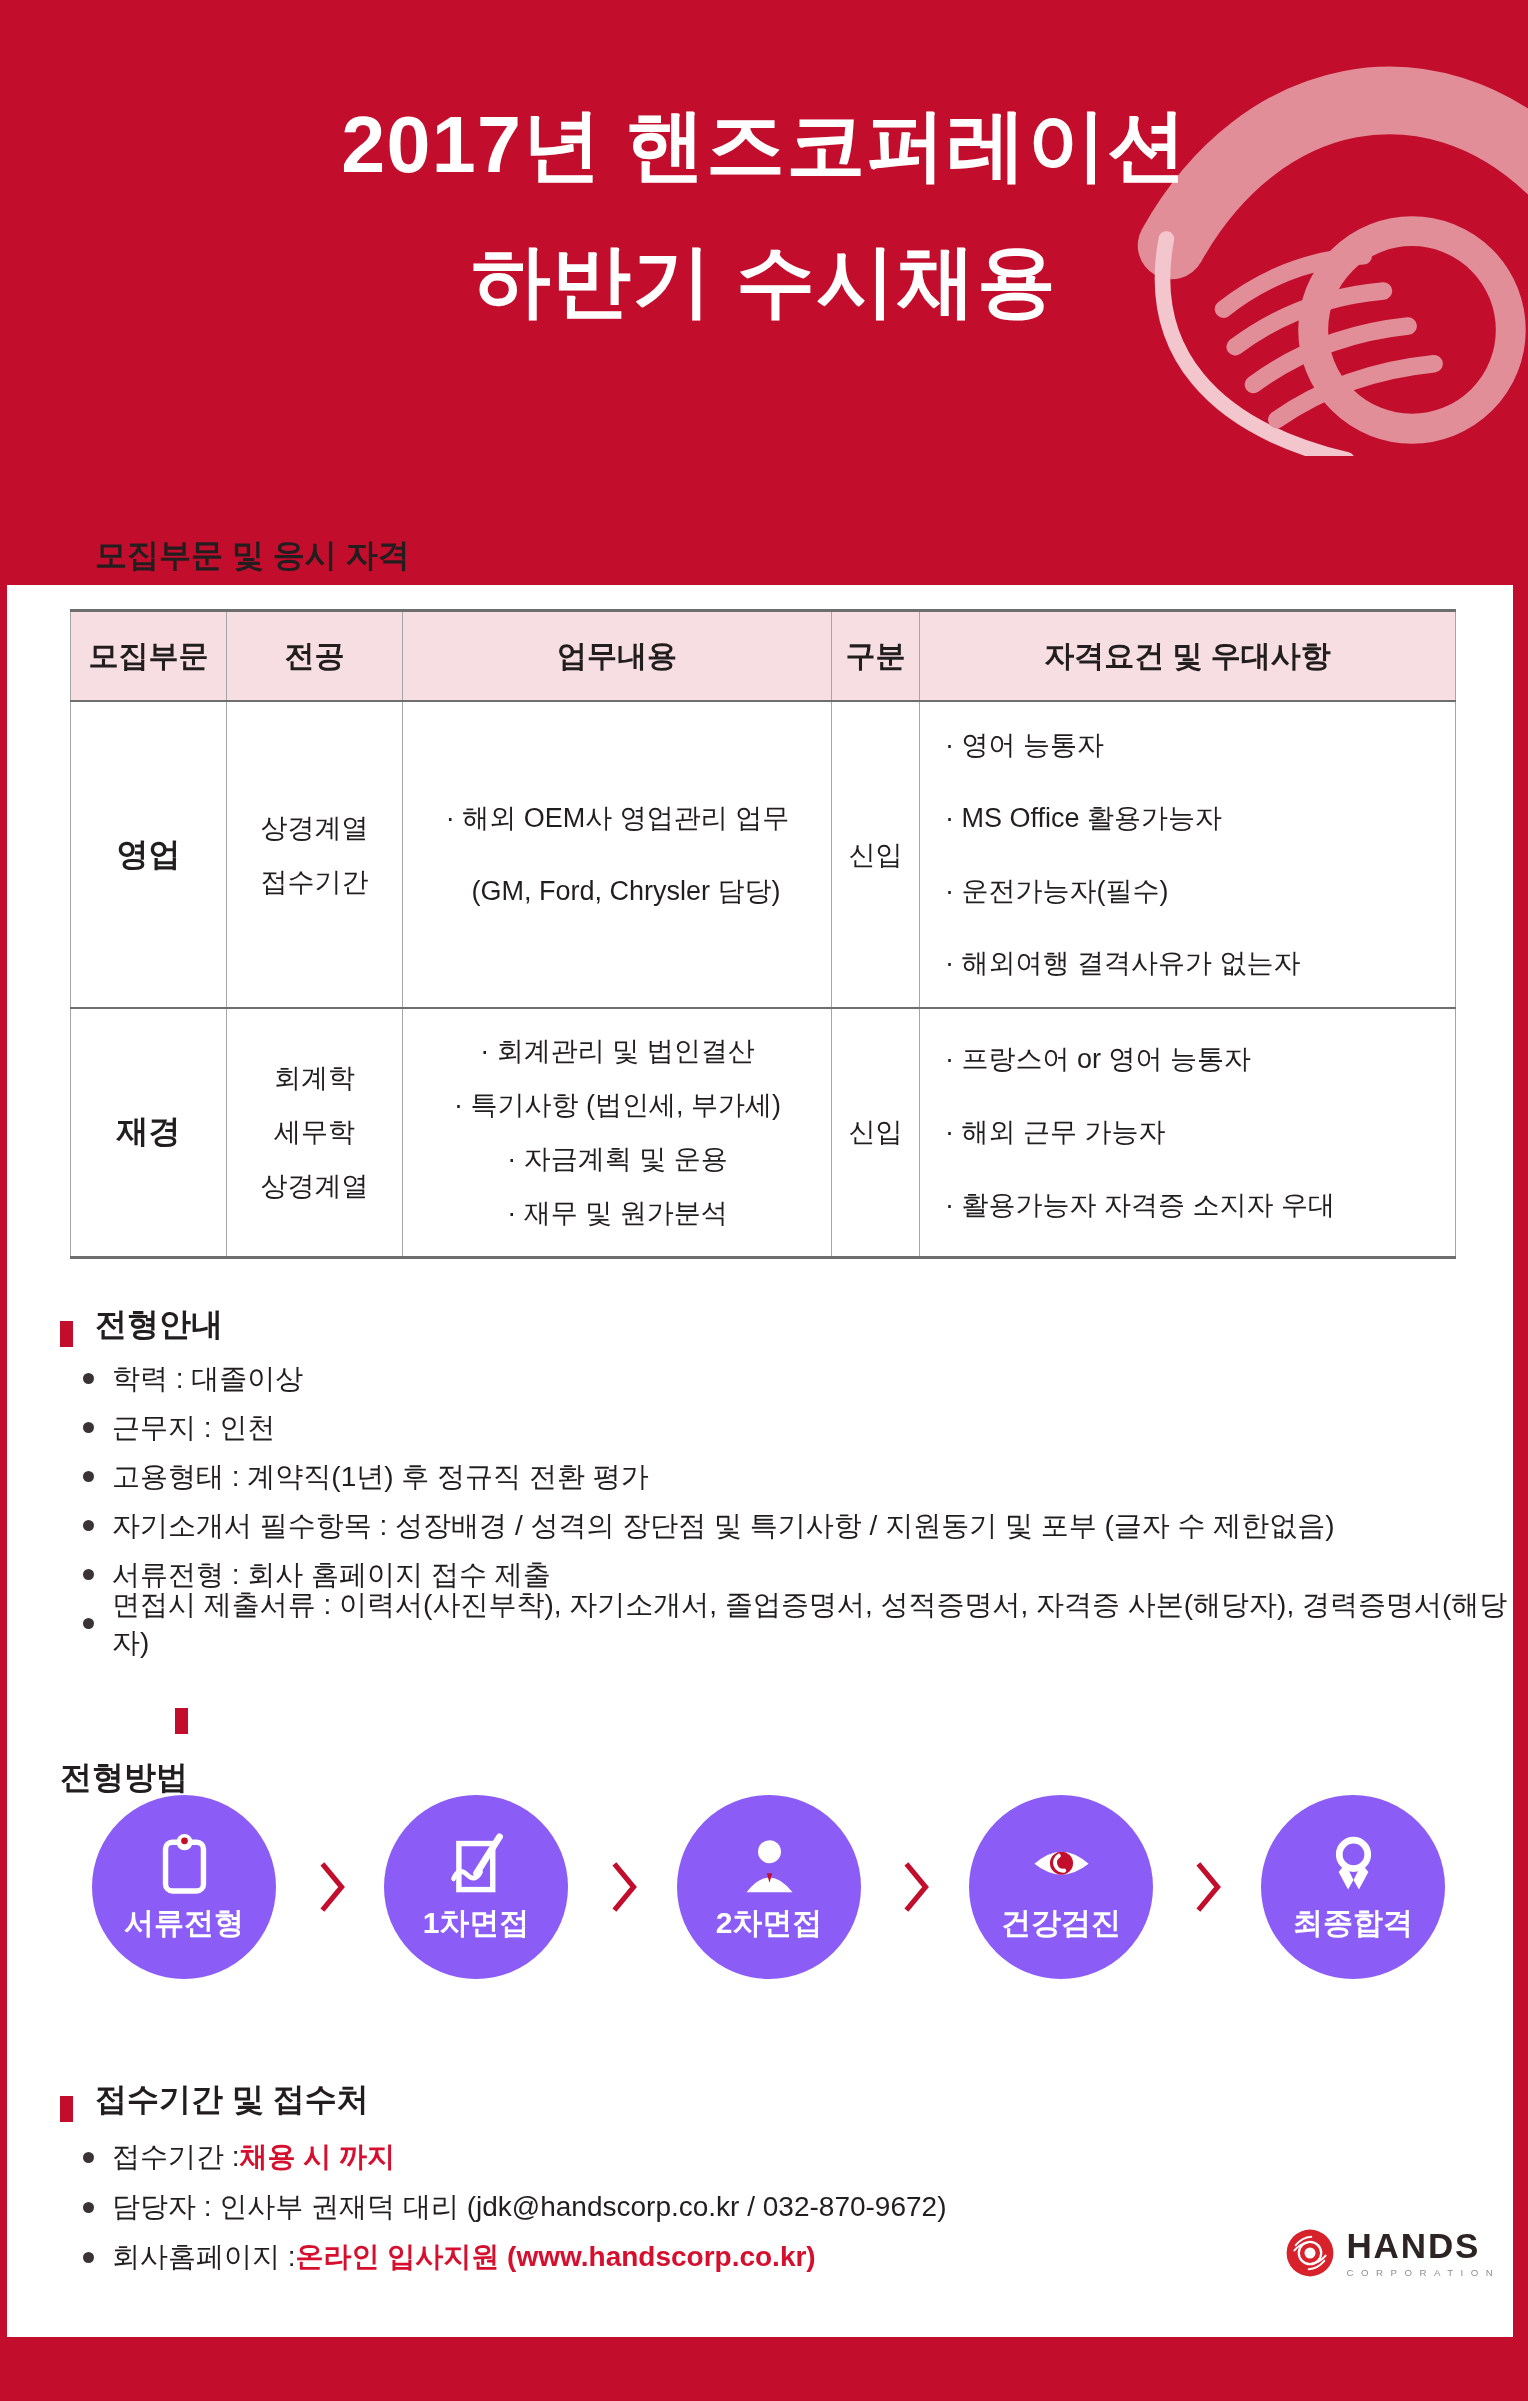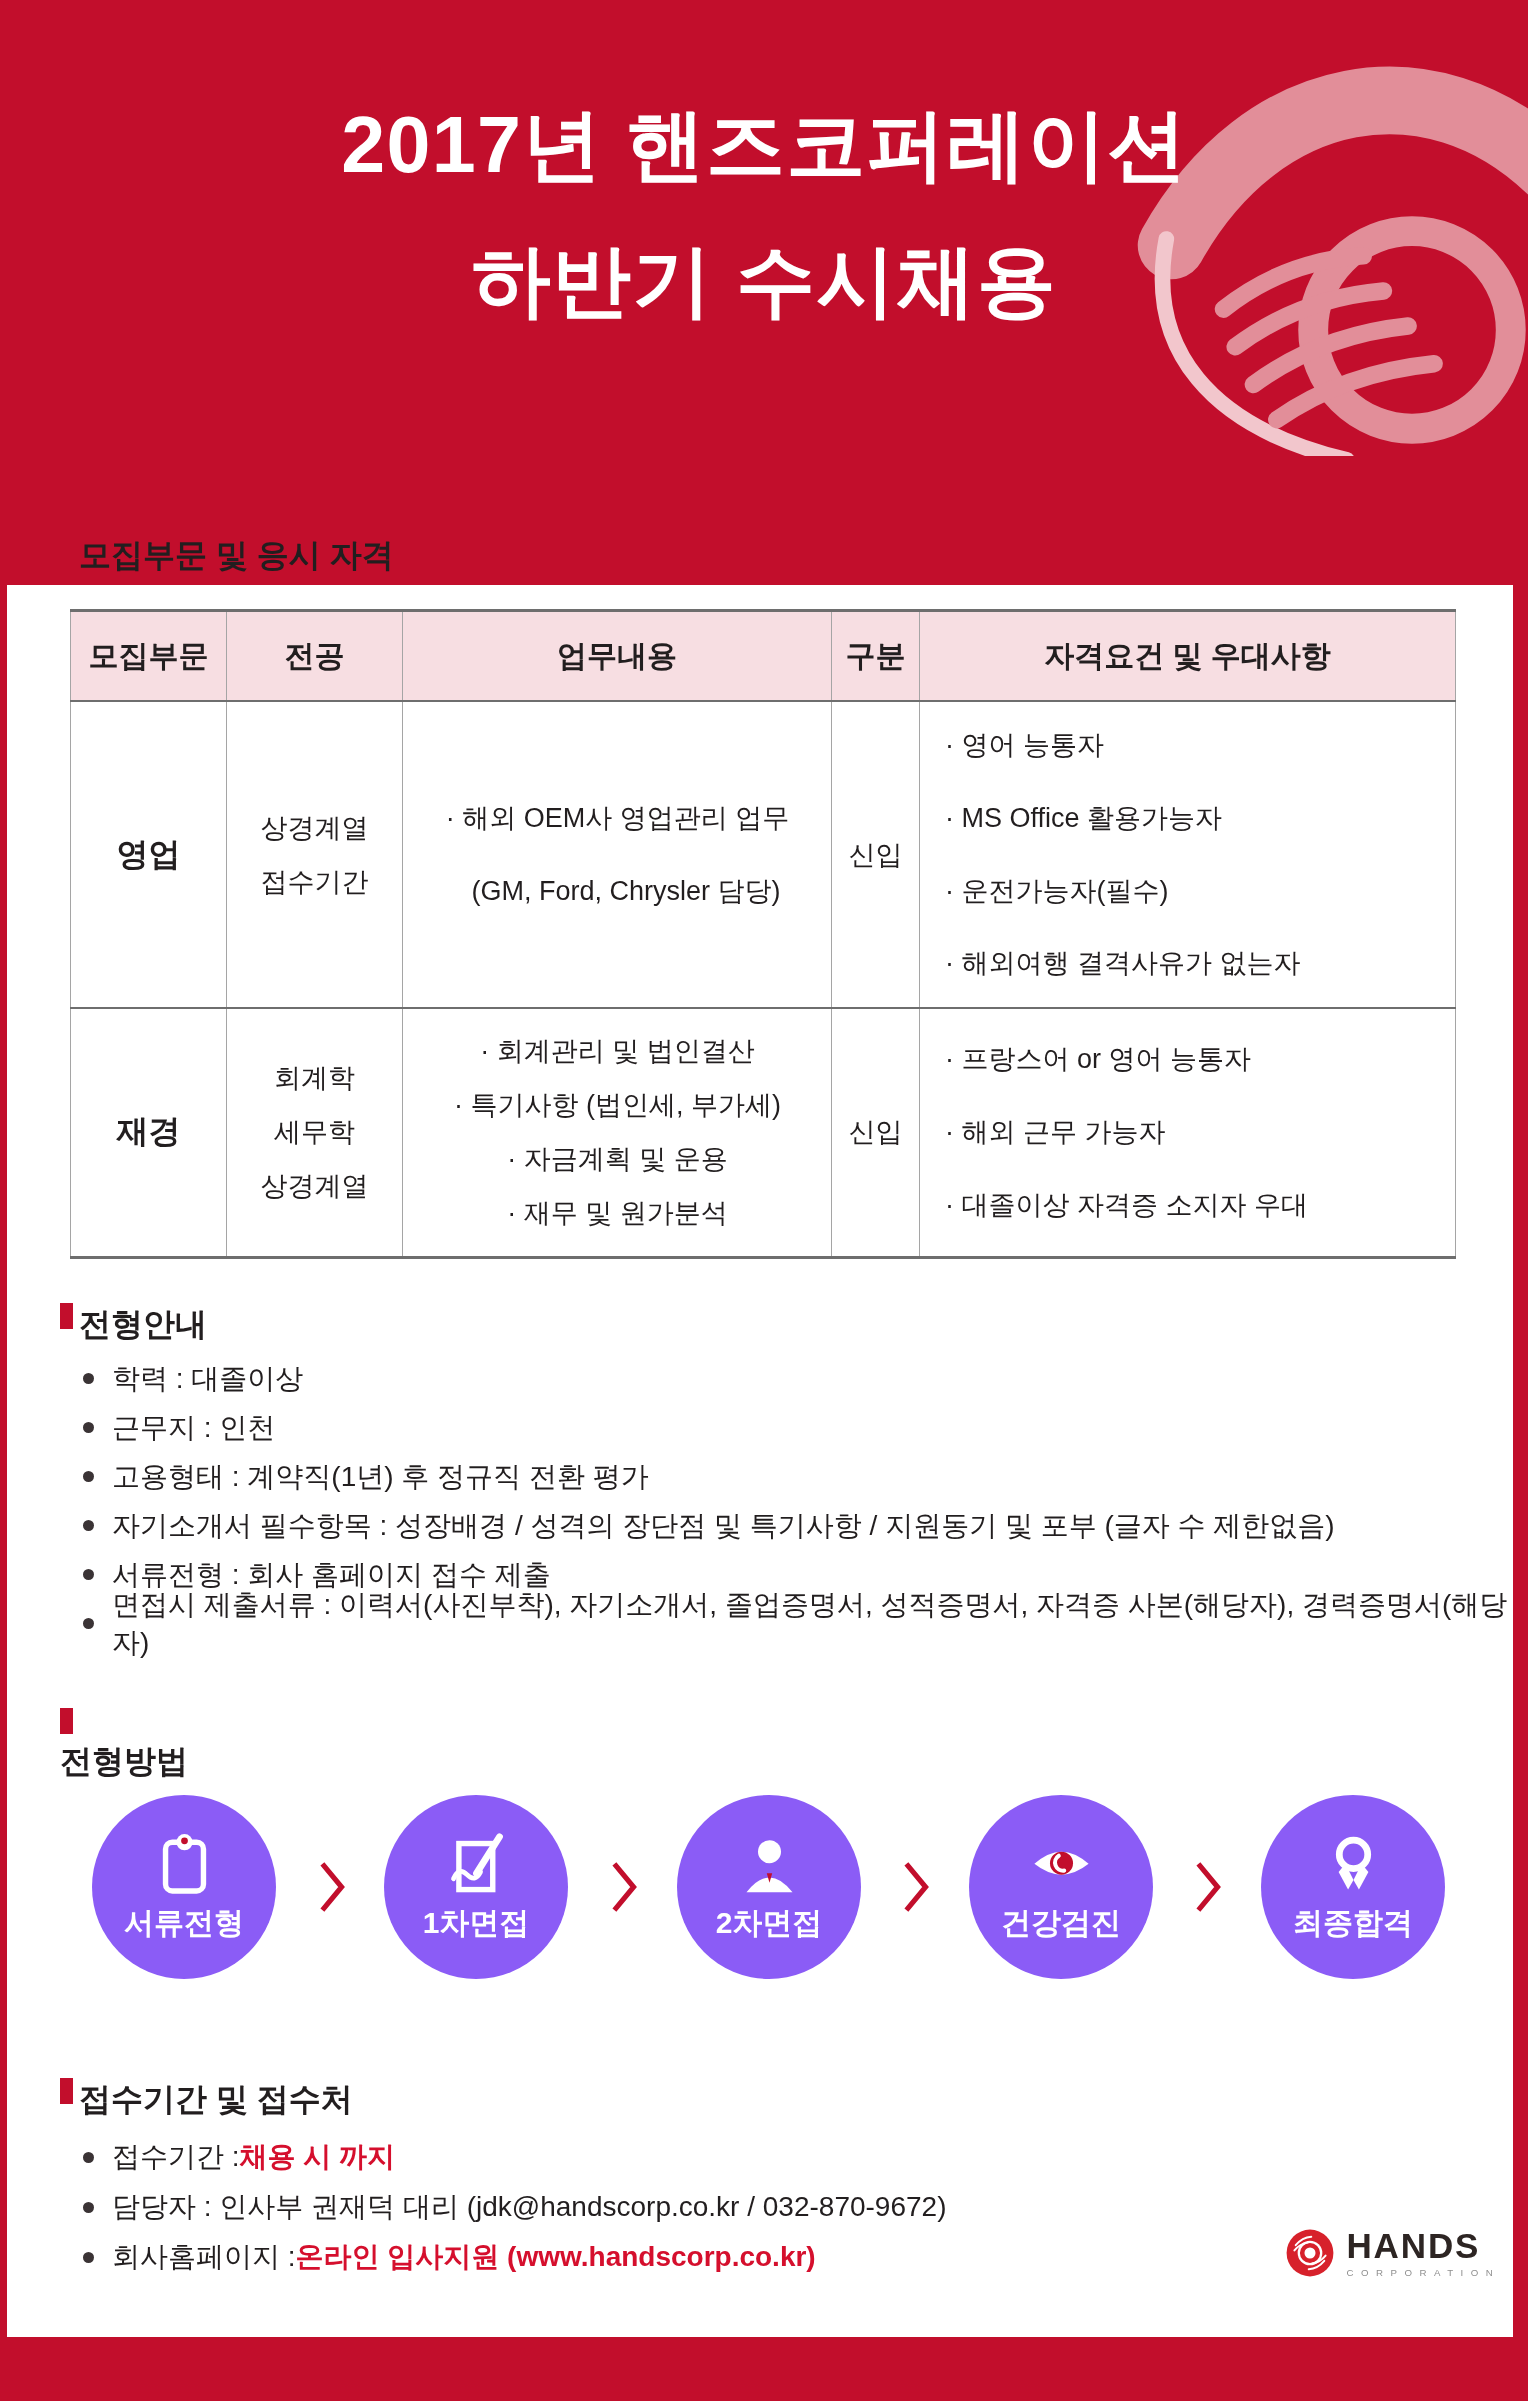--- a/index.html
+++ b/index.html
@@ -11,21 +11,21 @@
   .edge-right{position:absolute;right:0;top:0;width:15.6px;height:2401px;background:#c20e2c;}
   .footer-band{position:absolute;left:0;bottom:0;width:100%;height:64px;background:#c20e2c;}
 
   
   .header{position:absolute;left:0;top:0;width:100%;height:585px;background:#c20e2c;overflow:hidden;}
   .title-wrap{position:absolute;left:0;top:77px;width:100%;text-align:center;color:#ffffff;}
   .title-line{font-size:79px;font-weight:800;line-height:136px;letter-spacing:1.3px;}
   .deco{position:absolute;right:0;top:31px;width:403px;height:425px;}
 
   
-  .sec{position:absolute;left:60px;display:flex;align-items:flex-start;gap:6px;}
+  .sec{position:absolute;left:60px;display:flex;align-items:flex-end;gap:22px;}
   .sec-sq{width:13px;height:26px;background:#c20e2c;flex:0 0 auto;}
   .sec-t{font-size:32px;font-weight:700;color:#221e1f;}
 
   
   .jobs{position:absolute;left:70px;top:609px;width:1384px;border-collapse:collapse;table-layout:fixed;
         border-top:3.2px solid #6e6e6e;border-bottom:3.2px solid #6e6e6e;}
   .jobs th,.jobs td{border-left:1.3px solid #a5a5a5;border-right:1.3px solid #a5a5a5;vertical-align:middle;}
   .jobs th{background:#f7dee2;font-weight:700;font-size:30px;height:86px;text-align:center;border-bottom:2.6px solid #6e6e6e;}
   .jobs tr.r1 td{border-bottom:2.6px solid #6e6e6e;}
   .jobs tr.r1{height:307px;} .jobs tr.r2{height:249px;}
@@ -131,21 +131,21 @@
         <td class="tasks normal">
           <div>· 회계관리 및 법인결산</div>
           <div>· 특기사항 (법인세, 부가세)</div>
           <div>· 자금계획 및 운용</div>
           <div>· 재무 및 원가분석</div>
         </td>
         <td class="type">신입</td>
         <td class="quals">
           <div>· 프랑스어 or 영어 능통자</div>
           <div>· 해외 근무 가능자</div>
-          <div>· 대졸이상 자격증 소지자 우대</div>
+          <div>· 활용가능자 자격증 소지자 우대</div>
         </td>
       </tr>
     </tbody>
   </table>
 
   <div class="sec" style="top:1303px;">
     <span class="sec-sq"></span>
     <span class="sec-t">전형안내</span>
   </div>
   <ul class="blist guide" style="top:1354px;">

